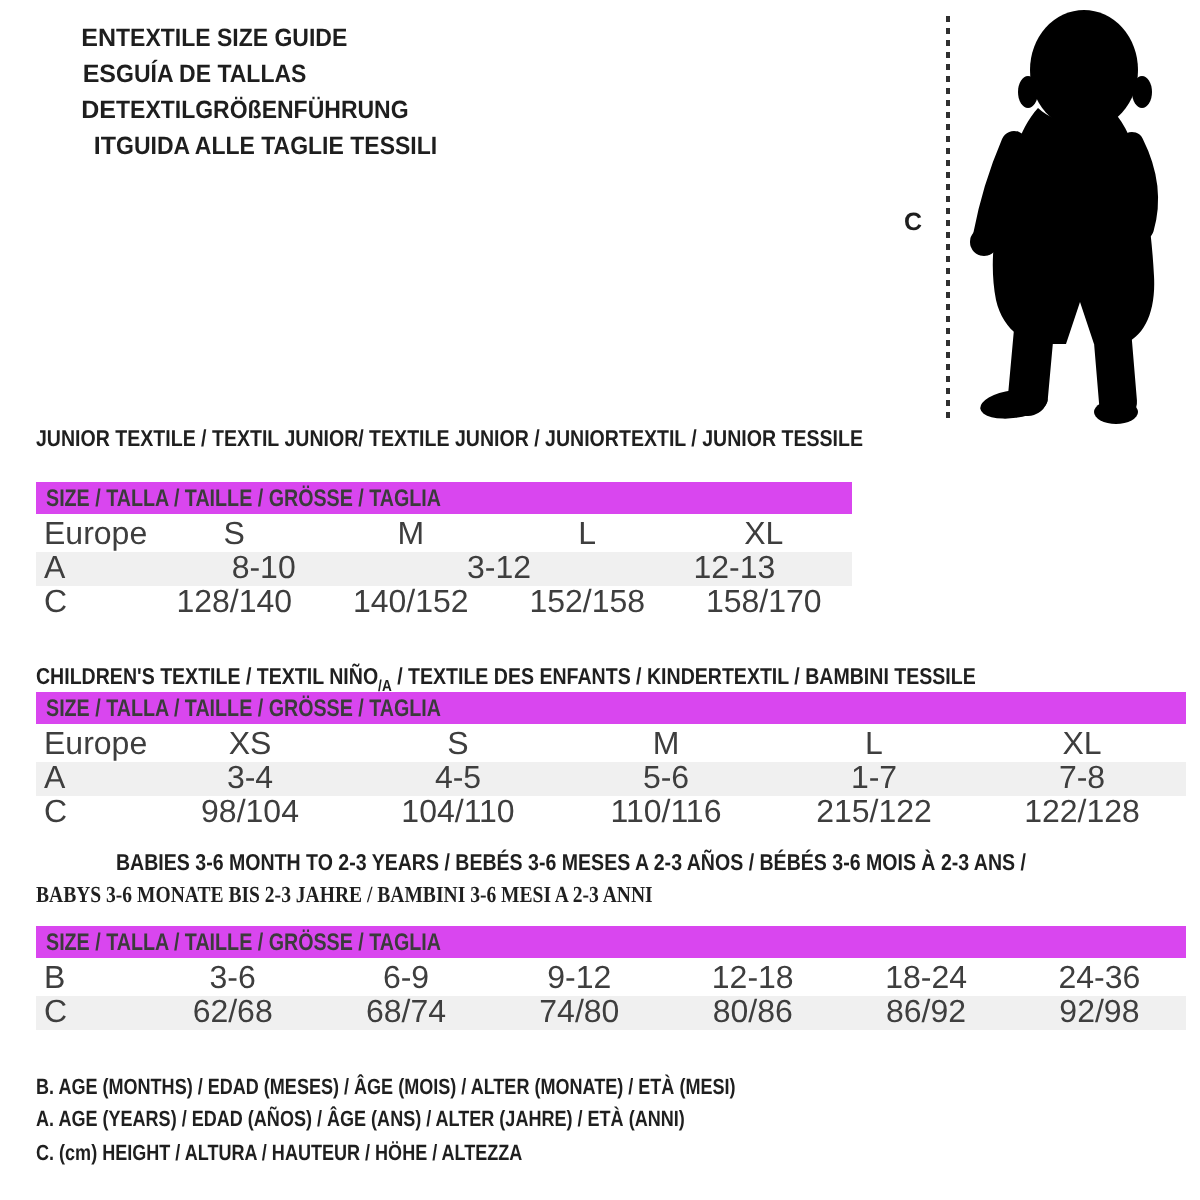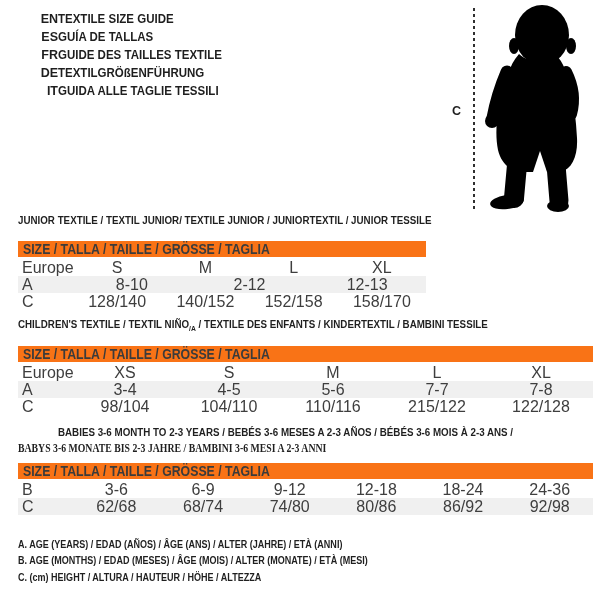--- a/index.html
+++ b/index.html
@@ -26,22 +26,22 @@
   .measure-c { position:absolute; left:452px; top:104px; font-size:12.5px; font-weight:bold; color:#1e1e1e; }
   .silhouette { position:absolute; left:483px; top:2px; }
 
   
   .sec-title { position:absolute; left:18px; font-size:11.5px; font-weight:bold; color:#1f1f1f; }
   .title-sub { vertical-align:sub; font-size:8px; }
 
   
   .size-table { position:absolute; left:18px; }
   .size-bar {
-    background:#f97316; color:#3b3b3b; height:16px; line-height:16px;
-    font-size:15px; font-weight:bold; padding-left:5px; margin-bottom:2px;
+    background:#d946ef; color:#3b3b3b; height:16px; line-height:16px;
+    font-size:12px; font-weight:bold; padding-left:5px; margin-bottom:2px;
   }
   .t-row { display:flex; height:17px; line-height:17px; font-size:16px; color:#3e3e3e; }
   .t-row.odd { background:#f0f0f0; }
   .t-cell-label { width:55px; padding-left:4px; }
   .t-cell { flex:1; text-align:center; }
 
   
   .footnotes { position:absolute; left:18px; top:536px; }
   .footnote { height:16.3px; line-height:16.3px; font-size:11px; font-weight:bold; color:#1f1f1f; }
 </style>
@@ -51,24 +51,20 @@
 <div class="canvas">
 
   <div class="lang-guide">
       <div class="lang-row">
         <span class="lang-code">EN</span>
         <span class="cx92">TEXTILE SIZE GUIDE</span>
       </div>
       <div class="lang-row">
         <span class="lang-code">ES</span>
         <span class="cx92">GUÍA DE TALLAS</span>
-      </div>
-      <div class="lang-row">
-        <span class="lang-code">FR</span>
-        <span class="cx92">GUIDE DES TAILLES TEXTILE</span>
       </div>
       <div class="lang-row">
         <span class="lang-code">DE</span>
         <span class="cx92">TEXTILGRÖßENFÜHRUNG</span>
       </div>
       <div class="lang-row">
         <span class="lang-code">IT</span>
         <span class="cx92">GUIDA ALLE TAGLIE TESSILI</span>
       </div>
     </div>
@@ -103,51 +99,51 @@
       <div class="t-row">
         <span class="t-cell-label">Europe</span>
         <span class="t-cell">S</span>
         <span class="t-cell">M</span>
         <span class="t-cell">L</span>
         <span class="t-cell">XL</span>
       </div>
       <div class="t-row odd">
         <span class="t-cell-label">A</span>
         <span class="t-cell">8-10</span>
-        <span class="t-cell">2-12</span>
+        <span class="t-cell">3-12</span>
         <span class="t-cell">12-13</span>
       </div>
       <div class="t-row">
         <span class="t-cell-label">C</span>
         <span class="t-cell">128/140</span>
         <span class="t-cell">140/152</span>
         <span class="t-cell">152/158</span>
         <span class="t-cell">158/170</span>
       </div>
     </div>
 
-  <div class="sec-title" style="top:318px;">
+  <div class="sec-title" style="top:333px;">
     <span class="cx85"><span>CHILDREN'S TEXTILE / TEXTIL NIÑO</span><span class="title-sub">/A</span><span> / TEXTILE DES ENFANTS / KINDERTEXTIL / BAMBINI TESSILE</span></span>
   </div>
   <div class="size-table" style="top:346px; width:575px;">
       <div class="size-bar"><span class="cx82">SIZE / TALLA / TAILLE / GRÖSSE / TAGLIA</span></div>
       <div class="t-row">
         <span class="t-cell-label">Europe</span>
         <span class="t-cell">XS</span>
         <span class="t-cell">S</span>
         <span class="t-cell">M</span>
         <span class="t-cell">L</span>
         <span class="t-cell">XL</span>
       </div>
       <div class="t-row odd">
         <span class="t-cell-label">A</span>
         <span class="t-cell">3-4</span>
         <span class="t-cell">4-5</span>
         <span class="t-cell">5-6</span>
-        <span class="t-cell">7-7</span>
+        <span class="t-cell">1-7</span>
         <span class="t-cell">7-8</span>
       </div>
       <div class="t-row">
         <span class="t-cell-label">C</span>
         <span class="t-cell">98/104</span>
         <span class="t-cell">104/110</span>
         <span class="t-cell">110/116</span>
         <span class="t-cell">215/122</span>
         <span class="t-cell">122/128</span>
       </div>
@@ -177,18 +173,18 @@
         <span class="t-cell">62/68</span>
         <span class="t-cell">68/74</span>
         <span class="t-cell">74/80</span>
         <span class="t-cell">80/86</span>
         <span class="t-cell">86/92</span>
         <span class="t-cell">92/98</span>
       </div>
     </div>
 
   <div class="footnotes">
+      <div class="footnote"><span class="cx82">B. AGE (MONTHS) / EDAD (MESES) / ÂGE (MOIS) / ALTER (MONATE) / ETÀ (MESI)</span></div>
       <div class="footnote"><span class="cx82">A. AGE (YEARS) / EDAD (AÑOS) / ÂGE (ANS) / ALTER (JAHRE) / ETÀ (ANNI)</span></div>
-      <div class="footnote"><span class="cx82">B. AGE (MONTHS) / EDAD (MESES) / ÂGE (MOIS) / ALTER (MONATE) / ETÀ (MESI)</span></div>
       <div class="footnote"><span class="cx82">C. (cm) HEIGHT / ALTURA / HAUTEUR / HÖHE / ALTEZZA</span></div>
     </div>
 
 </div>
 
 </body></html>

